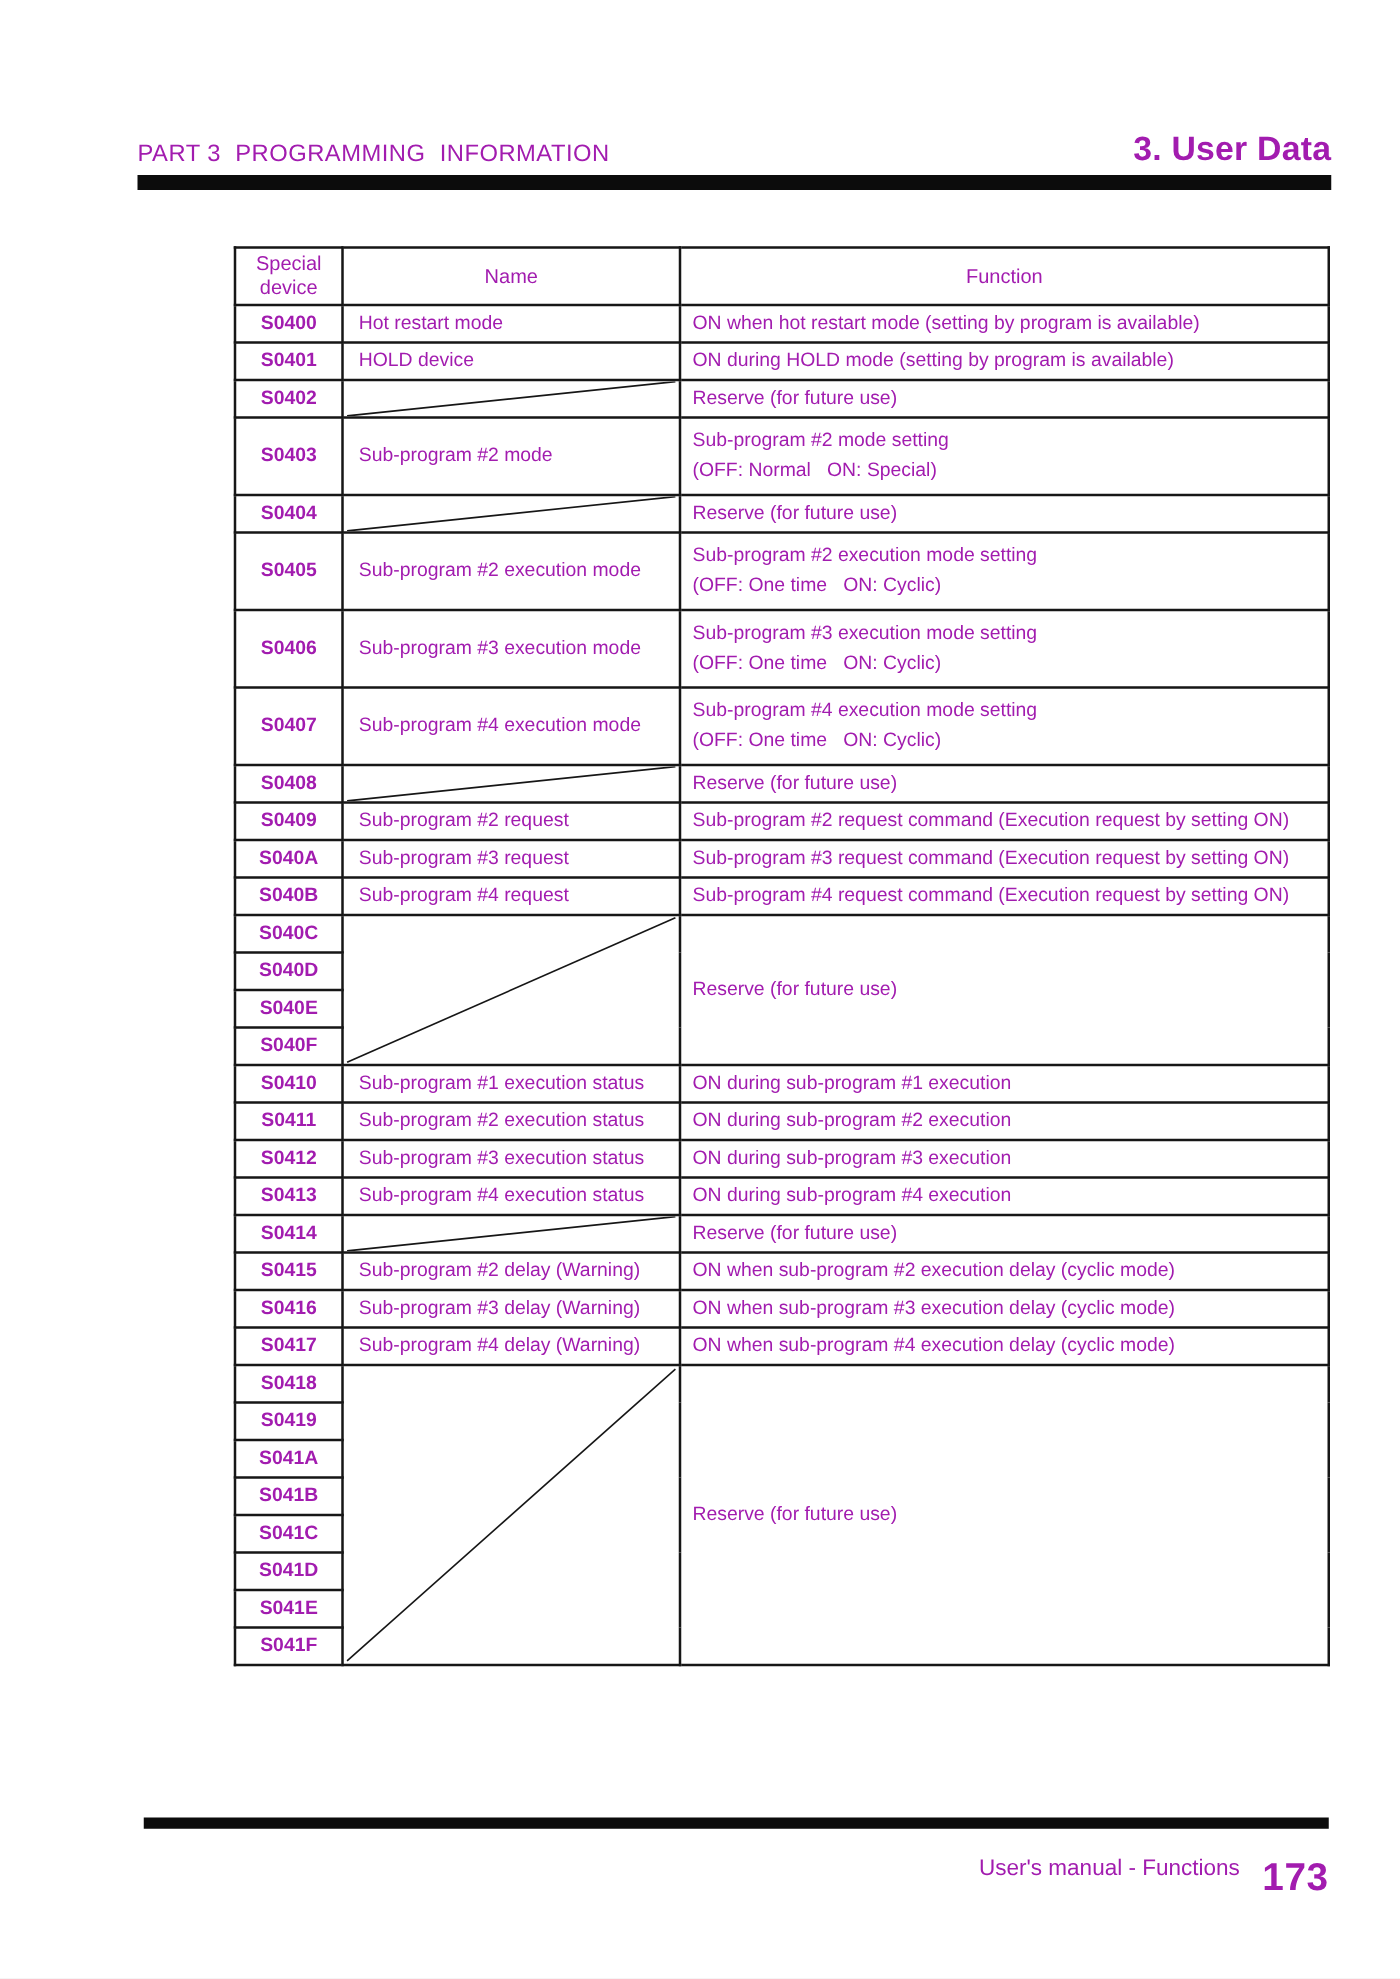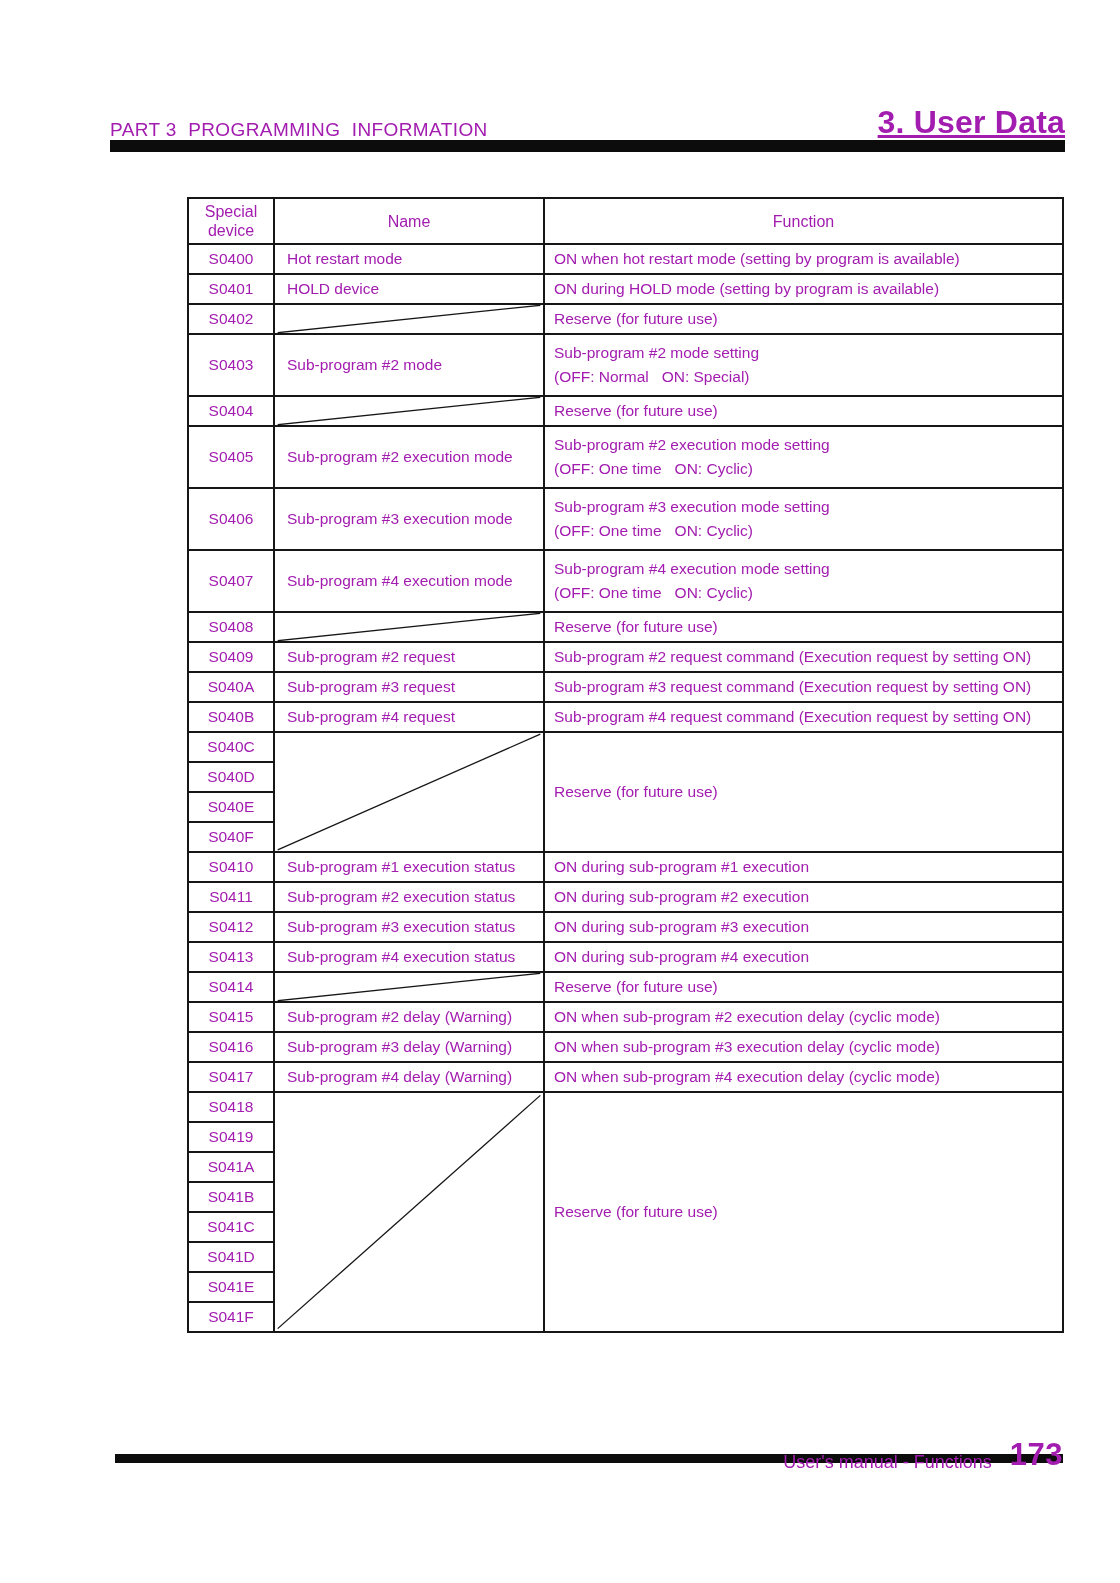--- a/index.html
+++ b/index.html
@@ -11,53 +11,53 @@
     font-family:"Liberation Sans", sans-serif;
     margin:0 auto;
     overflow:hidden;
   }
   
   .header{
     position:absolute;top:104px;left:110px;width:955px;
     display:flex;justify-content:space-between;align-items:flex-end;
   }
   .header-left{font-size:19px;white-space:pre;letter-spacing:.4px;}
-  .header-right{font-size:32px;font-weight:bold;letter-spacing:.2px;text-decoration:underline;}
+  .header-right{font-size:27px;font-weight:bold;letter-spacing:.2px;}
   .rule-top{position:absolute;top:140px;left:110px;width:955px;height:12px;background:#0c0c0c;}
 
   
   .dtable{
     position:absolute;top:197px;left:187px;width:877px;
     border-collapse:collapse;table-layout:fixed;
   }
   .dtable col.c-device{width:86px;}
   .dtable col.c-name{width:270px;}
   .dtable th,.dtable td{
     border:2px solid #161616;
     font-size:15.5px;
     vertical-align:middle;
     overflow:hidden;
   }
   .dtable th{
     font-weight:normal;font-size:16px;text-align:center;
     white-space:pre-line;line-height:19px;padding:3px 2px;
   }
   tr.hdr{height:44px;}
-  td.device{text-align:center;padding:2px;}
+  td.device{text-align:center;padding:2px;font-weight:bold;}
   td.name{padding:2px 12px;}
   td.func{padding:2px 9px;}
   .func-line{white-space:pre-wrap;line-height:24px;}
   td.diag{position:relative;padding:0;}
   td.diag svg{position:absolute;left:0;top:0;width:100%;height:100%;display:block;}
 
   
   .rule-bottom{position:absolute;top:1454px;left:115px;width:948px;height:9px;background:#0c0c0c;}
   .footer{
-    position:absolute;top:1437px;left:110px;width:953px;
-    display:flex;justify-content:flex-end;align-items:flex-end;gap:18px;
+    position:absolute;top:1484px;left:110px;width:953px;
+    display:flex;justify-content:flex-end;align-items:flex-start;gap:18px;
   }
   .footer-label{font-size:18px;}
   .footer-page{font-size:31px;font-weight:bold;letter-spacing:.5px;}
 </style>
 </head>
 <body>
 
 <div class="page">
 
   <div class="header">

